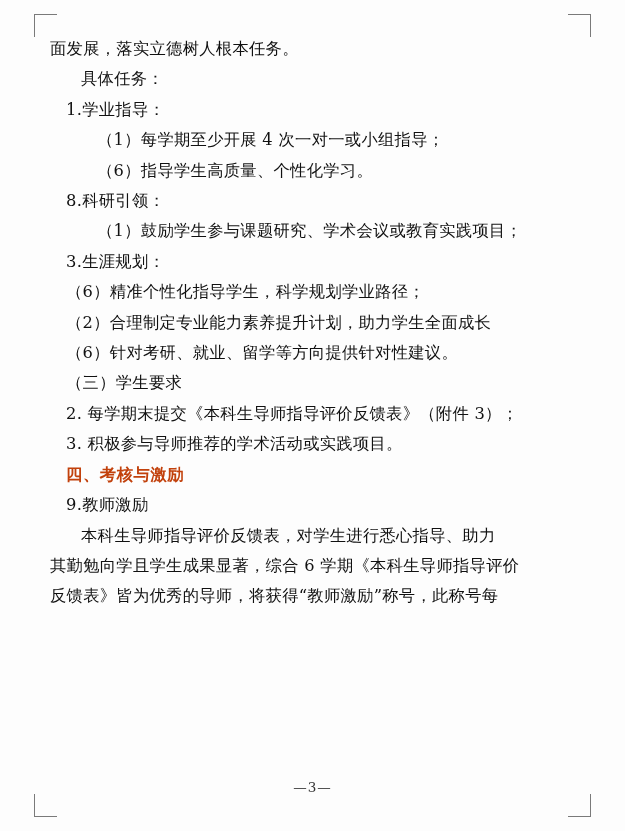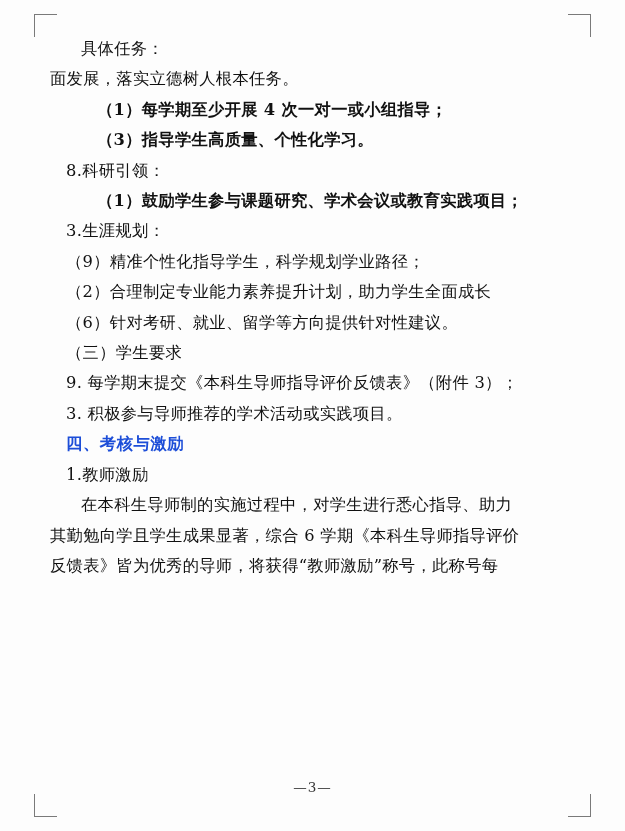--- a/index.html
+++ b/index.html
@@ -46,29 +46,29 @@
     font-size: 16.3px;
     line-height: 30.4px;
     letter-spacing: 0.3px;
     white-space: pre;
     color: #111;
   }
 
   .indent-1 { text-indent: 0; }
   .indent-2 { padding-left: 31px; }
   .indent-3 { padding-left: 16px; }
-  .indent-4 { padding-left: 47px; font-weight: bold; }
+  .indent-4 { padding-left: 47px; }
 
   .heading {
     font-weight: bold;
     font-size: 16.3px;
     line-height: 30.4px;
     letter-spacing: 0.6px;
     white-space: pre;
-    color: #1d4ed8;
+    color: #c2410c;
   }
 
   .footer {
     position: absolute;
     left: 0;
     bottom: 36px;
     width: 625px;
     text-align: center;
     font-size: 13.5px;
     color: #333;
@@ -79,34 +79,35 @@
 <body>
 
 <div class="page">
 
   <div class="crop tl"></div>
   <div class="crop tr"></div>
   <div class="crop bl"></div>
   <div class="crop br"></div>
 
   <div class="body-area">
+    <div class="line indent-1">面发展，落实立德树人根本任务。</div>
     <div class="line indent-2">具体任务：</div>
-    <div class="line indent-1">面发展，落实立德树人根本任务。</div>
+    <div class="line indent-3">1.学业指导：</div>
     <div class="line indent-4">（1）每学期至少开展 4 次一对一或小组指导；</div>
-    <div class="line indent-4">（3）指导学生高质量、个性化学习。</div>
+    <div class="line indent-4">（6）指导学生高质量、个性化学习。</div>
     <div class="line indent-3">8.科研引领：</div>
     <div class="line indent-4">（1）鼓励学生参与课题研究、学术会议或教育实践项目；</div>
     <div class="line indent-3">3.生涯规划：</div>
-    <div class="line indent-3">（9）精准个性化指导学生，科学规划学业路径；</div>
+    <div class="line indent-3">（6）精准个性化指导学生，科学规划学业路径；</div>
     <div class="line indent-3">（2）合理制定专业能力素养提升计划，助力学生全面成长</div>
     <div class="line indent-3">（6）针对考研、就业、留学等方向提供针对性建议。</div>
     <div class="line indent-3">（三）学生要求</div>
-    <div class="line indent-3">9. 每学期末提交《本科生导师指导评价反馈表》（附件 3）；</div>
+    <div class="line indent-3">2. 每学期末提交《本科生导师指导评价反馈表》（附件 3）；</div>
     <div class="line indent-3">3. 积极参与导师推荐的学术活动或实践项目。</div>
     <div class="heading indent-3">四、考核与激励</div>
-    <div class="line indent-3">1.教师激励</div>
-    <div class="line indent-2">在本科生导师制的实施过程中，对学生进行悉心指导、助力</div>
+    <div class="line indent-3">9.教师激励</div>
+    <div class="line indent-2">本科生导师指导评价反馈表，对学生进行悉心指导、助力</div>
     <div class="line indent-1">其勤勉向学且学生成果显著，综合 6 学期《本科生导师指导评价</div>
     <div class="line indent-1">反馈表》皆为优秀的导师，将获得“教师激励”称号，此称号每</div>
   </div>
 
   <div class="footer">—3—</div>
 </div>
 
 </body></html>

